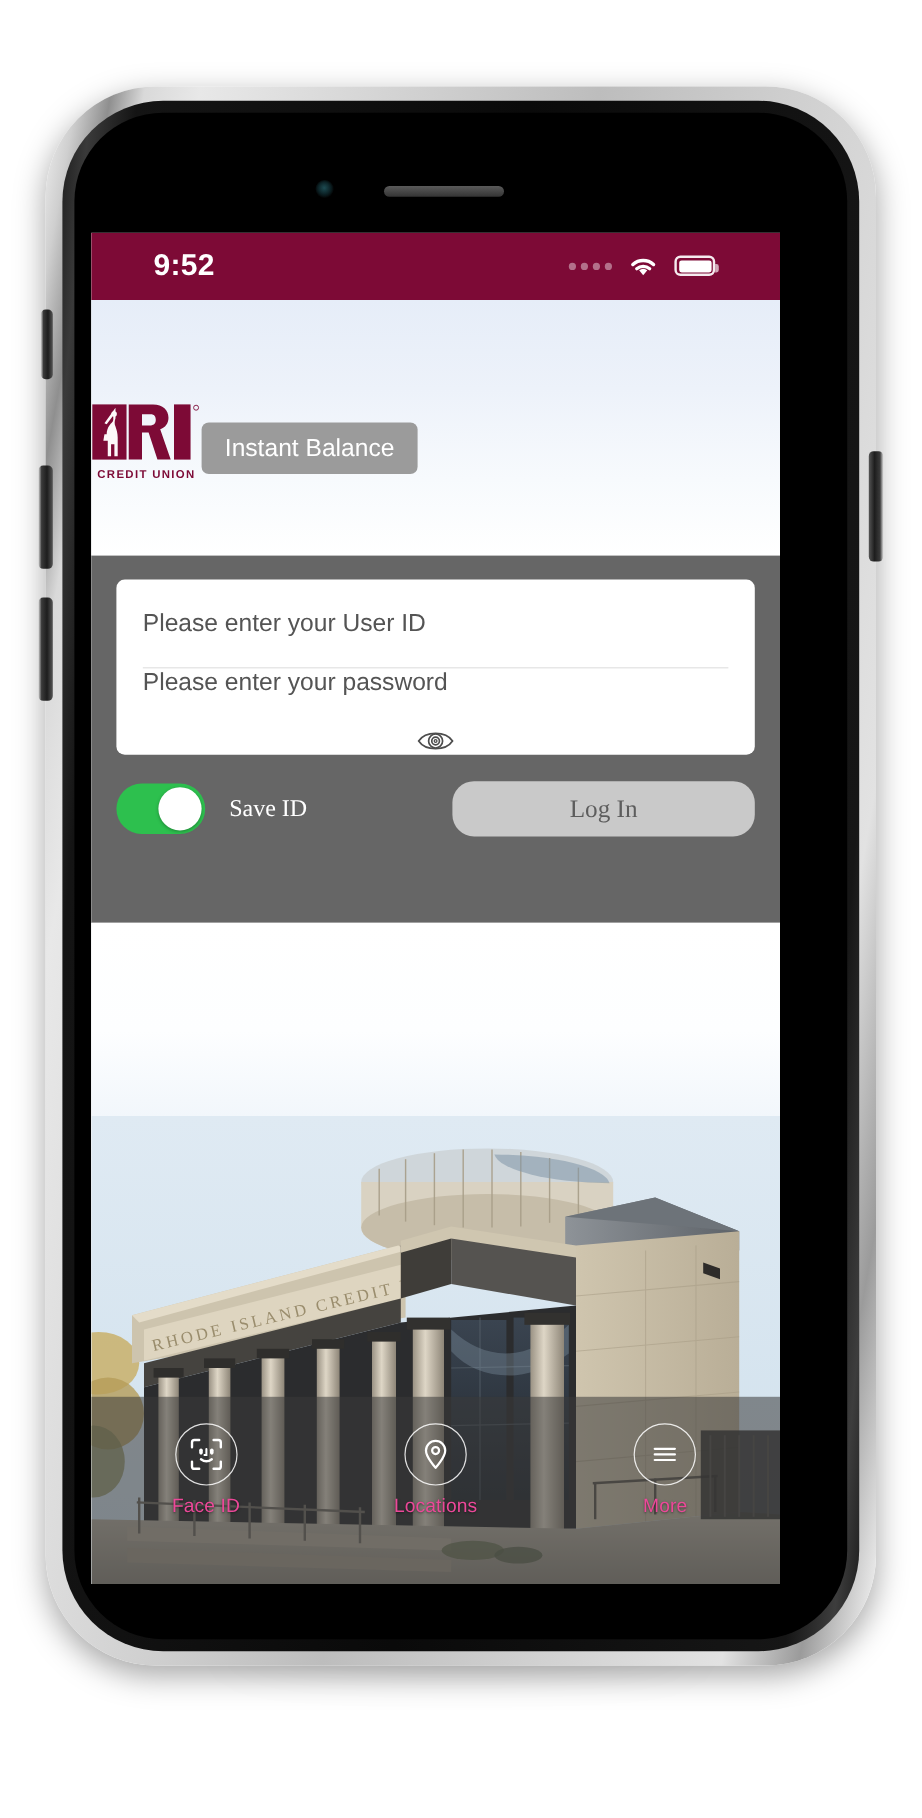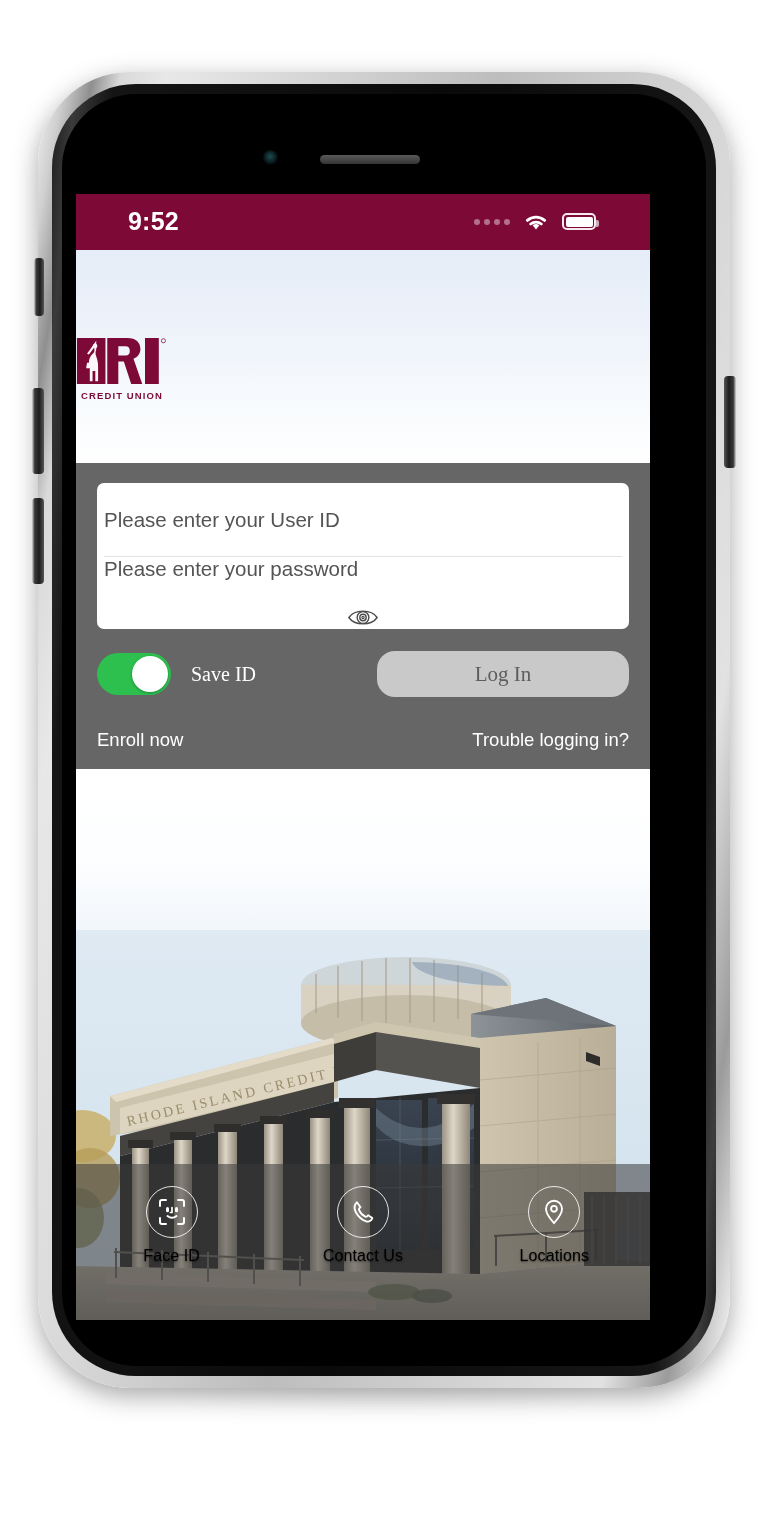--- a/index.html
+++ b/index.html
@@ -95,21 +95,21 @@
     color: var(--brand); text-align:center; margin-top:1px; }
   .instant-btn {
     margin-top:34px; width:180px; height:43px; border-radius:6px;
     background:#9b9b9b; color:#fff; font-size:20.5px;
     display:flex; align-items:center; justify-content:center;
     border:none; cursor:pointer; font-family:inherit;
   }
 
   
   .login-panel { background: var(--panel); padding:20px 21px 0 21px; height:306px; position:relative; }
-  .card { background:#fff; border-radius:7px; padding:0 7px; }
+  .card { background:#fff; border-radius:7px; padding:0 22px; }
   .field { height:73px; display:flex; align-items:center; justify-content:space-between; }
   .field + .field { border-top:1px solid #e2e2e2;flex-direction:column; }
   .field input {
     border:none; outline:none; background:transparent; width:100%;
     font-size:20.5px; color:#333; font-family:inherit;
   }
   .field input::placeholder { color:#545454; }
   .eye-btn { background:none; border:none; padding:0 2px; cursor:pointer; flex:0 0 auto; line-height:0; }
 
   .row2 { display:flex; align-items:center; margin-top:22px;font-family:Liberation Serif, serif; }
@@ -141,21 +141,21 @@
     position:absolute; left:0; right:0; bottom:0; height:156px;
     background: rgba(58,58,58,.55);
     display:flex; align-items:flex-start; padding-top:22px;
   }
   .tab { flex:1; display:flex; flex-direction:column; align-items:center; cursor:pointer; }
   .tab-icon {
     width:52px; height:52px; border-radius:50%;
     border:1.6px solid rgba(255,255,255,.85);
     display:flex; align-items:center; justify-content:center;
   }
-  .tab-label { color:#000000; font-size:16px; margin-top:9px; letter-spacing:.1px;
+  .tab-label { color:#ec4899; font-size:16px; margin-top:9px; letter-spacing:.1px;
     text-shadow:0 1px 2px rgba(0,0,0,.5); }
 
   :root { --brand:#7d0a36; --panel:#666666; }
 </style>
 </head>
 <body>
 
 <div id="stage">
 
   <div class="phone-shadow"></div>
@@ -210,20 +210,21 @@
 
           <path d="M68 2 h44 c18 0 28 10 28 24 c0 10 -6 18 -15 21 l19 55 h-24 l-16 -49 h-12 v49 h-24 Z
                    M92 20 v20 h16 c6 0 9 -4 9 -10 c0 -6 -3 -10 -9 -10 Z" fill="#7d0a36"></path>
 
           <rect x="150" y="2" width="30" height="100" fill="#7d0a36"></rect>
 
           <circle cx="190" cy="8" r="4.5" fill="none" stroke="#7d0a36" stroke-width="1.6"></circle>
         </svg>
         <div class="logo-sub">CREDIT UNION</div>
       </div>
+      <button class="instant-btn">Instant Balance</button>
     </div>
 
     <div class="login-panel">
       <div class="card">
         <div class="field">
           <input type="text" placeholder="Please enter your User ID" style="">
         </div>
         <div class="field">
           <input type="password" placeholder="Please enter your password" style="">
           <button class="eye-btn">
@@ -238,24 +239,20 @@
       </div>
 
       <div class="row2">
         <button class="toggle">
             <i></i>
           </button>
         <span class="save-label">Save ID</span>
         <button class="login-btn">Log In</button>
       </div>
 
-      <div class="row3">
-        <a class="link">Enroll now</a>
-        <a class="link">Trouble logging in?</a>
-      </div>
     </div>
 
     <div class="photo-area">
       <div class="sky"></div>
 
       <div class="photo">
         <svg viewBox="0 0 574 390" preserveAspectRatio="xMidYMax slice" aria-hidden="true">
           <defs>
             <linearGradient id="skyg" x1="0" y1="0" x2="0" y2="1">
               <stop offset="0%" stop-color="#dfeaf3"></stop>
@@ -409,39 +406,41 @@
                 <path d="M10.5 19 q4.5 3.6 9 0"></path>
               </g>
               <rect x="9" y="10" width="3" height="5.2" rx="1.5" fill="#fff"></rect>
               <rect x="18" y="10" width="3" height="5.2" rx="1.5" fill="#fff"></rect>
               <path d="M15 10.5 v5 h-1.6" fill="none" stroke="#fff" stroke-width="1.7" stroke-linecap="round"></path>
             </svg>
           </span>
           <span class="tab-label">Face ID</span>
         </div>
 
-        <div class="tab">
-          <span class="tab-icon">
-            <svg viewBox="0 0 30 30" width="28" height="28" aria-hidden="true">
-              <path d="M8.5 4.5 C5.5 7.5 5 11 7.5 15.5 C10 20 14 23.5 18.5 25
-                       C21.5 26 24 24 25 21.5 L20.5 18.5 C19.5 20 18.5 20.5 17.5 20
-                       C15 18.8 12 15.8 10.8 13 C10.3 12 10.8 11 12.3 10 Z" fill="none" stroke="#fff" stroke-width="2" stroke-linejoin="round"></path>
-            </svg>
-          </span>
-          <span class="tab-label">Contact Us</span>
-        </div>
 
         <div class="tab">
           <span class="tab-icon">
             <svg viewBox="0 0 30 30" width="28" height="28" aria-hidden="true">
               <path d="M15 3 a8.6 8.6 0 0 0 -8.6 8.6 c0 6 8.6 15.4 8.6 15.4 s8.6 -9.4 8.6 -15.4 A8.6 8.6 0 0 0 15 3 Z" fill="none" stroke="#fff" stroke-width="2" stroke-linejoin="round"></path>
               <circle cx="15" cy="11.6" r="3.1" fill="none" stroke="#fff" stroke-width="2"></circle>
             </svg>
           </span>
           <span class="tab-label">Locations</span>
         </div>
 
+        <div class="tab">
+          <span class="tab-icon">
+            <svg viewBox="0 0 30 30" width="28" height="28" aria-hidden="true">
+              <g stroke="#fff" stroke-width="2" stroke-linecap="round">
+                <line x1="6" y1="10" x2="24" y2="10"></line>
+                <line x1="6" y1="15" x2="24" y2="15"></line>
+                <line x1="6" y1="20" x2="24" y2="20"></line>
+              </g>
+            </svg>
+          </span>
+          <span class="tab-label">More</span>
+        </div>
 
       </div>
     </div>
 
   </div>
 </div>
 
 </body></html>

